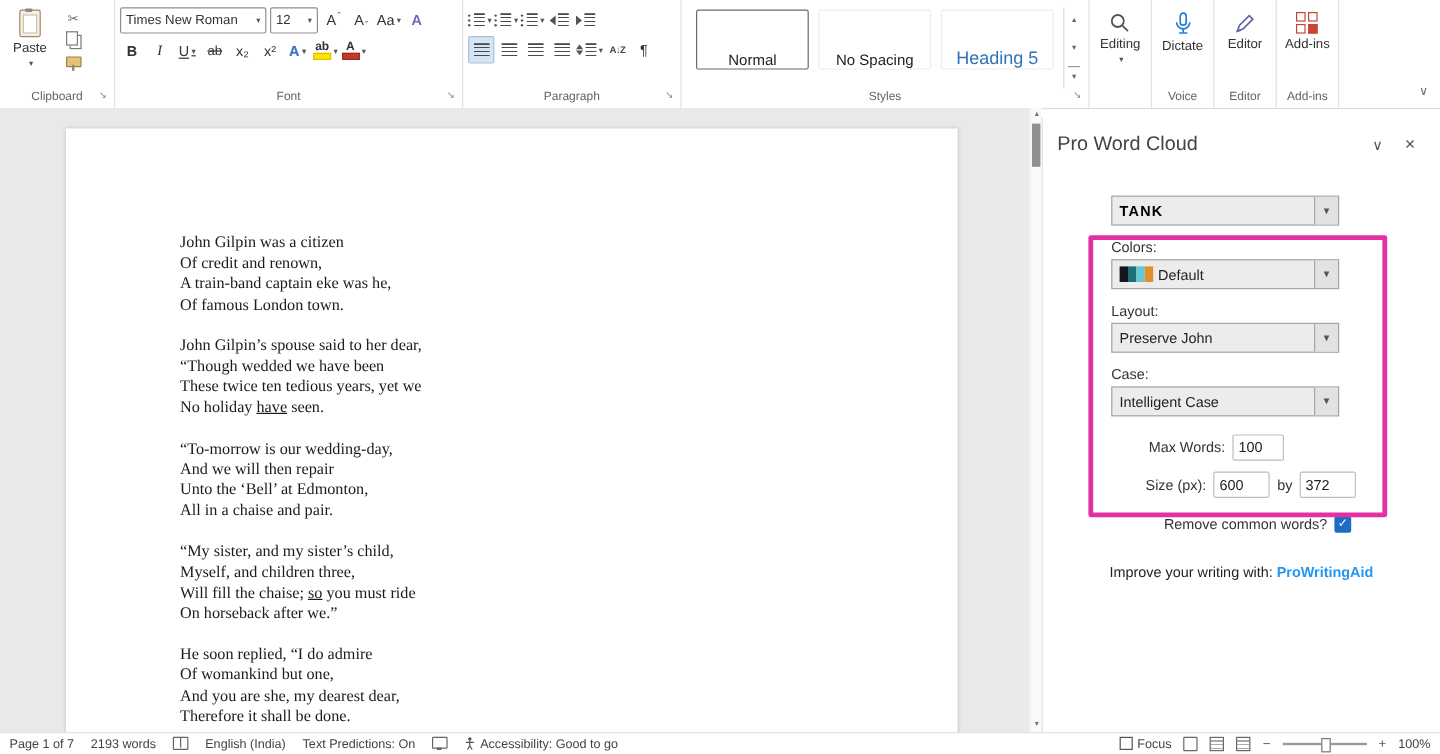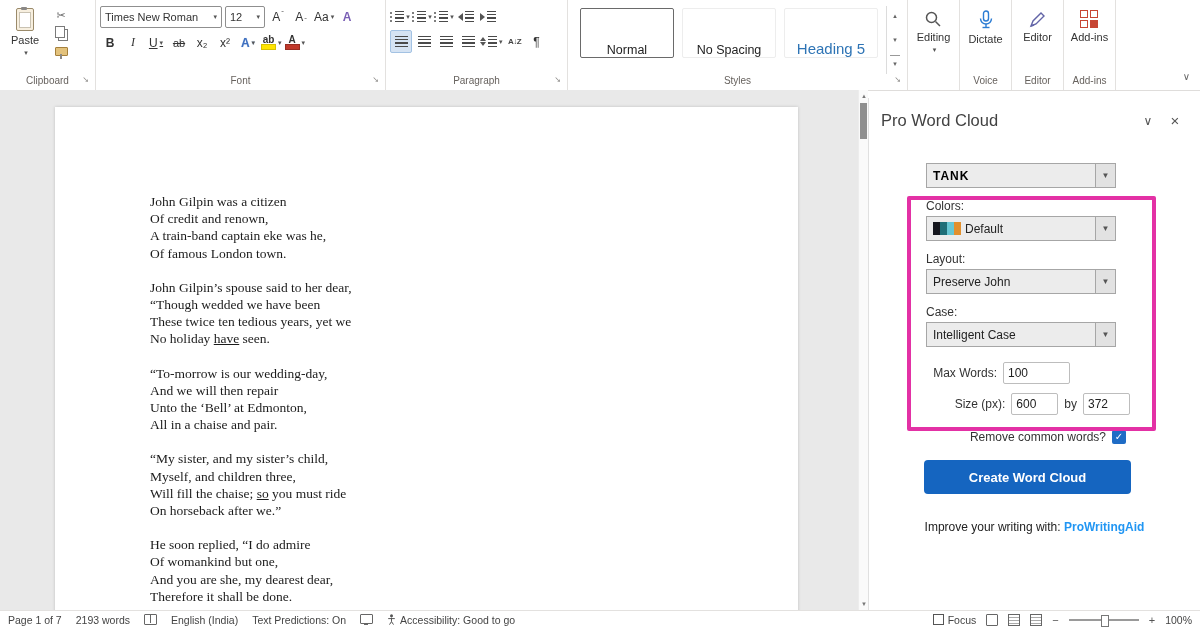--- a/index.html
+++ b/index.html
@@ -124,21 +124,21 @@
   .swatches{display:flex;}
   .swatch{width:7px;height:13px;display:inline-block;}
   .hl-box{position:absolute;left:38px;top:53px;width:241px;height:227px;border:4px solid #e331a5;
           border-radius:2px;pointer-events:none;z-index:5;}
   .form-row{display:flex;align-items:center;justify-content:flex-end;gap:6px;font-size:12px;color:#333;}
   .row-max{margin-top:15px;padding-right:130px;height:22px;}
   .row-size{margin-top:9px;padding-right:70px;height:22px;}
   .row-check{margin-top:14px;padding-right:74px;height:15px;}
   .tinput{height:22px;border:1px solid #bdbdbd;border-radius:2px;font-size:12px;padding:0 4px;
           box-sizing:border-box;font-family:"Liberation Sans",sans-serif;color:#222;}
-  .w-max{width:67px;}
+  .w-max{width:43px;}
   .w-size{width:47px;}
   .checkbox{width:14px;height:14px;background:#1f6cc5;border-radius:2px;color:#fff;font-size:10px;
             display:flex;align-items:center;justify-content:center;cursor:pointer;}
   .create-btn{margin:16px 0 0 55px;width:207px;height:34px;background:#1565c0;color:#fff;border:none;
               border-radius:4px;font-size:13px;font-weight:600;cursor:pointer;font-family:"Liberation Sans",sans-serif;}
   .panel-footer{margin-top:26px;text-align:center;font-size:12px;color:#222;}
   .pwa-link{color:#2196f3;font-weight:bold;cursor:pointer;}
 
   
   .statusbar{position:absolute;left:0;right:0;top:610px;height:18px;background:#fff;border-top:1px solid #e3e1df;
@@ -497,21 +497,20 @@
         <input class="tinput w-size" value="600" style="">
         <span>by</span>
         <input class="tinput w-size" value="372" style="">
       </div>
 
       <div class="form-row row-check">
         <span>Remove common words?</span>
         <span class="checkbox">✓</span>
       </div>
 
-      <button class="create-btn" style="background: rgb(21, 101, 192);">Create Word Cloud</button>
 
       <div class="panel-footer">
         <span>Improve your writing with:</span>
         <span class="pwa-link" style="color: rgb(33, 150, 243);">ProWritingAid</span>
       </div>
     </div>
   </div>
 
   <div class="statusbar">
     <span class="sb-item">Page 1 of 7</span>

